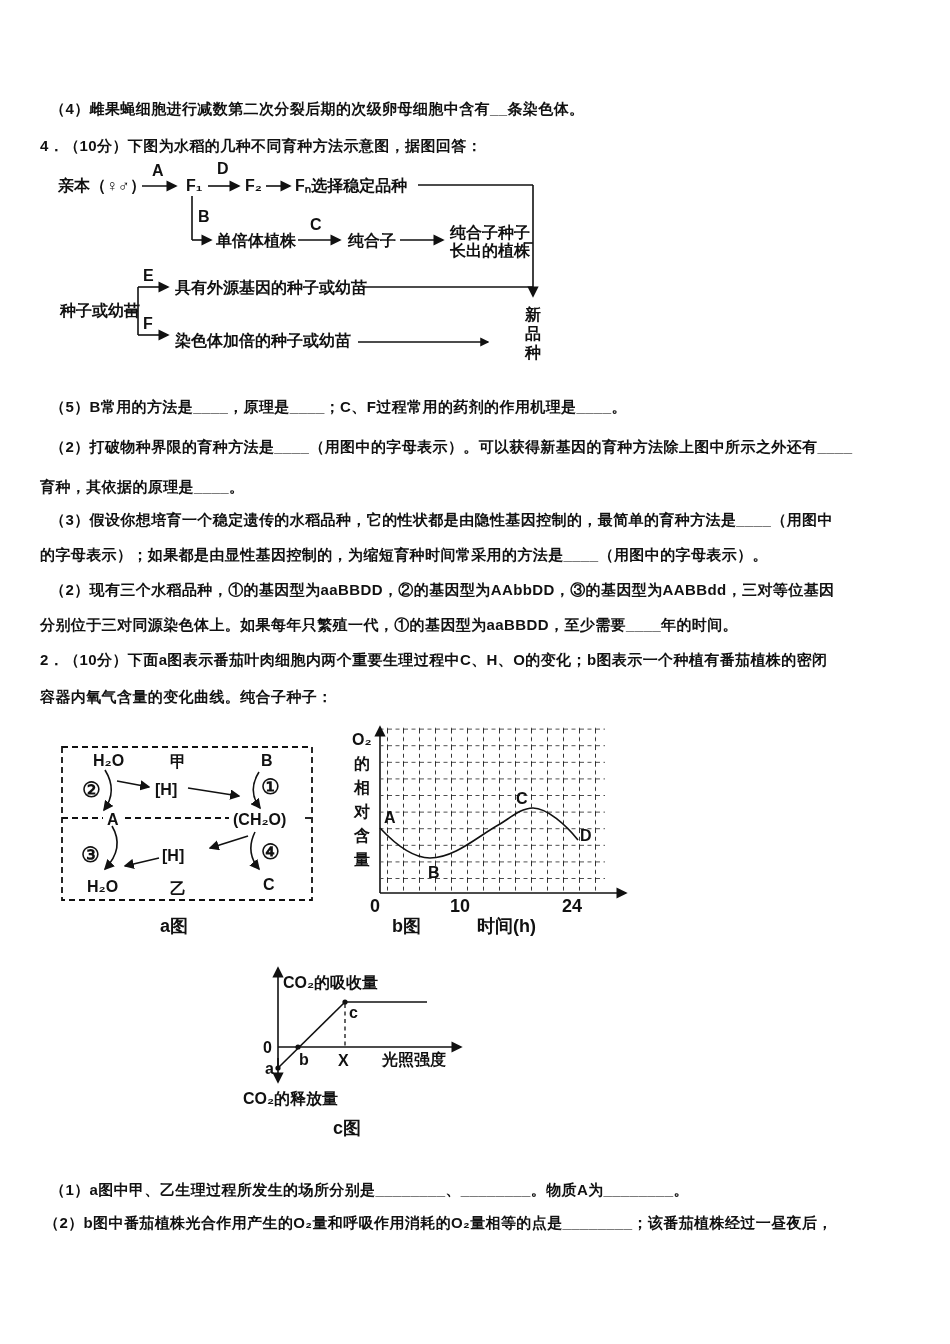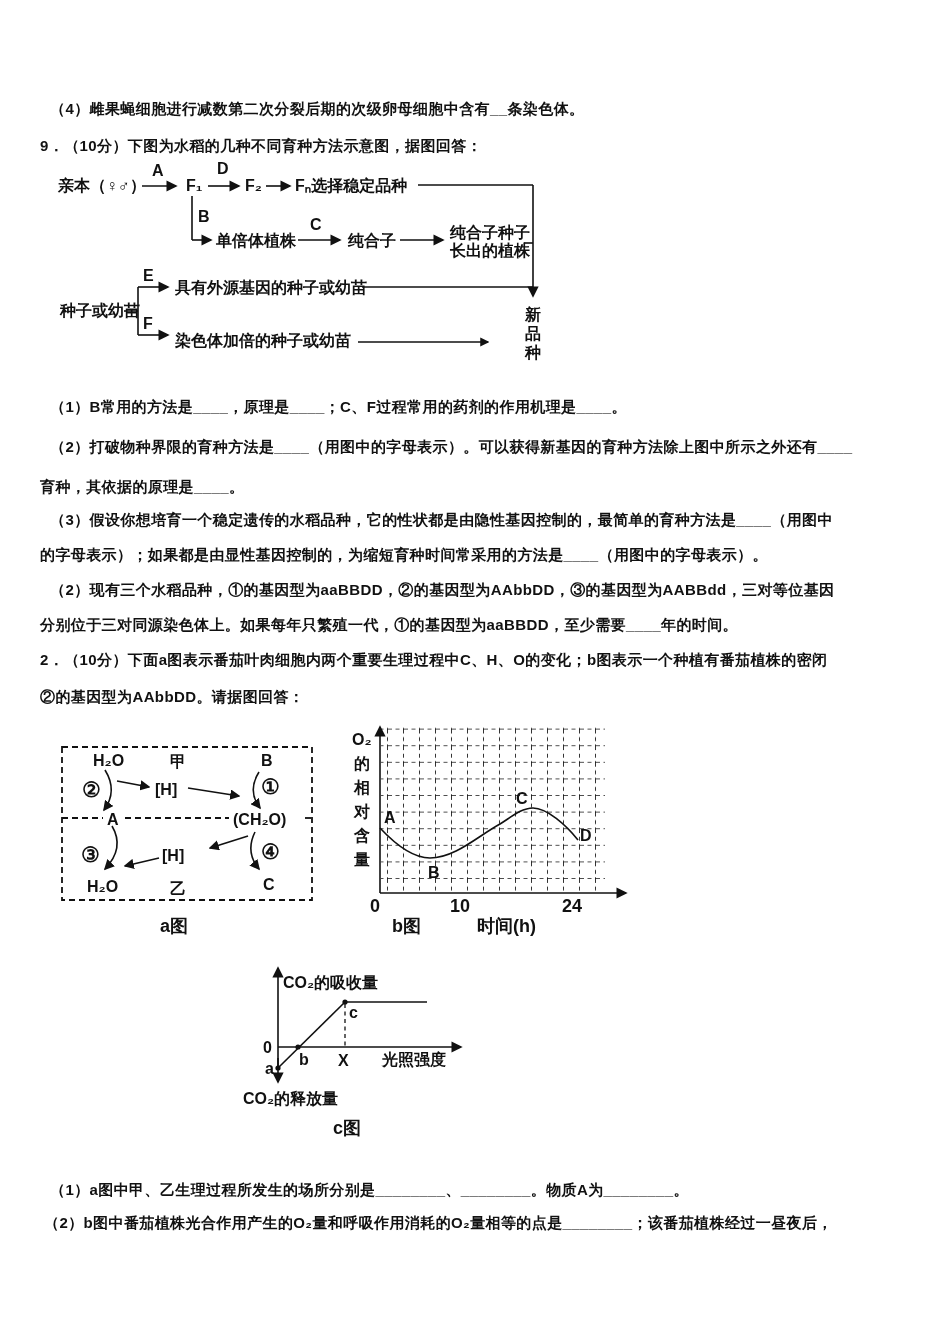--- a/index.html
+++ b/index.html
@@ -12,21 +12,21 @@
   .circ{font-size:21px;font-weight:700;}
   .tick{font-size:18px;font-weight:700;}
   .ln{stroke:#111;stroke-width:1.6;fill:none;}
   .lnthin{stroke:#111;stroke-width:1.3;fill:none;}
   .dash{stroke:#111;stroke-width:1.8;fill:none;stroke-dasharray:6 4;}
 </style>
 </head>
 <body>
 
 <div class="tline" style="left:50px;top:100px">（4）雌果蝇细胞进行减数第二次分裂后期的次级卵母细胞中含有__条染色体。</div>
-<div class="tline" style="left:40px;top:137px">9．（10分）下图为水稻的几种不同育种方法示意图，据图回答：</div>
+<div class="tline" style="left:40px;top:137px">4．（10分）下图为水稻的几种不同育种方法示意图，据图回答：</div>
 
 <svg class="dia" style="left:40px;top:160px" width="560" height="218" viewBox="0 0 560 218">
   <defs>
     <marker id="ah8" viewBox="0 0 10 10" refX="8.5" refY="5" markerWidth="7" markerHeight="7" orient="auto">
       <path d="M0,0 L10,5 L0,10 z" fill="#111"></path>
     </marker>
   </defs>
 
   <text class="dtxt2" x="18" y="31">亲本（♀♂）</text>
   <line class="ln" x1="102" y1="26" x2="136" y2="26" marker-end="url(#ah8)"></line>
@@ -62,29 +62,29 @@
   <line class="ln" x1="98" y1="175" x2="128" y2="175" marker-end="url(#ah8)"></line>
   <text class="dtxt2" x="103" y="169">F</text>
   <text class="dtxt2" x="135" y="186">染色体加倍的种子或幼苗</text>
   <line class="lnthin" x1="318" y1="182" x2="448" y2="182" marker-end="url(#ah8)"></line>
 
   <text class="dtxt2" x="485" y="160">新</text>
   <text class="dtxt2" x="485" y="179">品</text>
   <text class="dtxt2" x="485" y="198">种</text>
 </svg>
 
-<div class="tline" style="left:50px;top:398px">（1）B常用的方法是____，原理是____；C、F过程常用的药剂的作用机理是____。</div>
+<div class="tline" style="left:50px;top:398px">（5）B常用的方法是____，原理是____；C、F过程常用的药剂的作用机理是____。</div>
 <div class="tline" style="left:50px;top:438px">（2）打破物种界限的育种方法是____（用图中的字母表示）。可以获得新基因的育种方法除上图中所示之外还有____</div>
 <div class="tline" style="left:40px;top:478px">育种，其依据的原理是____。</div>
 <div class="tline" style="left:50px;top:511px">（3）假设你想培育一个稳定遗传的水稻品种，它的性状都是由隐性基因控制的，最简单的育种方法是____（用图中</div>
 <div class="tline" style="left:40px;top:546px">的字母表示）；如果都是由显性基因控制的，为缩短育种时间常采用的方法是____（用图中的字母表示）。</div>
 <div class="tline" style="left:50px;top:581px">（2）现有三个水稻品种，①的基因型为aaBBDD，②的基因型为AAbbDD，③的基因型为AABBdd，三对等位基因</div>
 <div class="tline" style="left:40px;top:616px">分别位于三对同源染色体上。如果每年只繁殖一代，①的基因型为aaBBDD，至少需要____年的时间。</div>
 <div class="tline" style="left:40px;top:651px">2．（10分）下面a图表示番茄叶肉细胞内两个重要生理过程中C、H、O的变化；b图表示一个种植有番茄植株的密闭</div>
-<div class="tline" style="left:40px;top:688px">②的基因型为AAbbDD。请据图回答：</div>
+<div class="tline" style="left:40px;top:688px">容器内氧气含量的变化曲线。纯合子种子：</div>
 
 <svg class="dia" style="left:55px;top:720px" width="270" height="220" viewBox="0 0 270 220">
   <defs>
     <marker id="aha" viewBox="0 0 10 10" refX="8.5" refY="5" markerWidth="6.5" markerHeight="6.5" orient="auto">
       <path d="M0,0 L10,5 L0,10 z" fill="#111"></path>
     </marker>
   </defs>
   <rect class="dash" x="7" y="27" width="250" height="153"></rect>
   <line class="dash" x1="7" y1="98" x2="48" y2="98"></line>
   <line class="dash" x1="70" y1="98" x2="174" y2="98"></line>

